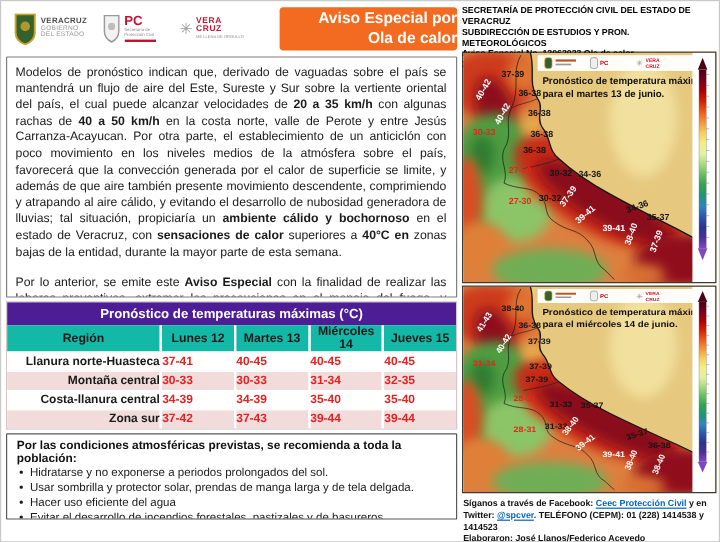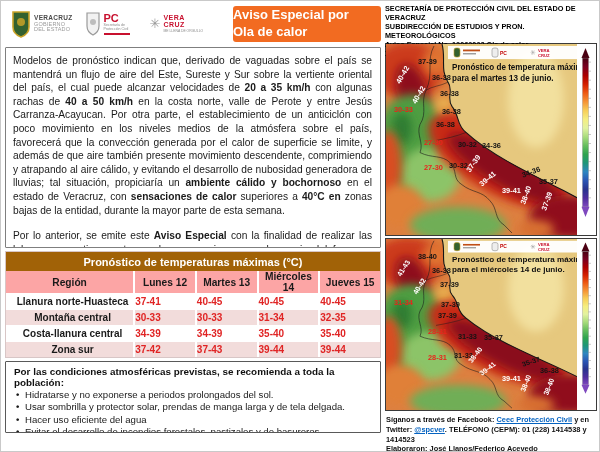--- a/index.html
+++ b/index.html
@@ -15,32 +15,32 @@
   .gov-name { font-size:6.5px; font-weight:bold; color:#4a4a4a; letter-spacing:.3px; }
   .gov-sub { font-size:5.5px; color:#9a9a9a; letter-spacing:.2px; }
   .pc-abbr { font-size:11px; font-weight:bold; color:#c8102e; line-height:1; display:block; }
   .pc-name { font-size:3.6px; color:#8a8a8a; line-height:1.1; display:block; width:34px; }
   .pc-bar { width:26px; height:2px; background:#c8102e; margin-top:1px; }
   .brand-star { font-size:13px; color:#9a9a9a; line-height:1; }
   .brand-words { line-height:.95; }
   .brand-w { font-size:7px; font-weight:bold; color:#c8102e; letter-spacing:.5px; display:block; }
   .brand-tag { font-size:3.4px; color:#8a8a8a; margin-top:1px; }
   .banner { width:148px; height:36px; background:#f26b21; border-radius:3px; color:#fff; font-weight:bold;
-            font-size:13px; line-height:1.3; display:flex; flex-direction:column; align-items:flex-start; justify-content:center; }
+            font-size:13px; line-height:1.3; display:flex; flex-direction:column; align-items:flex-end; justify-content:center;padding-left:24px; }
 
   .para-box { border:1.5px solid #7f7f7f; border-radius:1px; height:201px; padding:6px 8px 4px 7px;
               font-size:10.2px; line-height:13.6px; color:#1a1a1a; text-align:justify; overflow:hidden; margin-bottom:3px;}
   .para-box p { margin-bottom:12px; }
 
   table.fc { width:100%; border-collapse:separate; border-spacing:0; border:1px solid #d8c6c6; margin-bottom:3px; }
-  .t-title th { background:#a16207; color:#fff; font-size:11px; font-weight:bold; height:19px; text-align:center; }
-  .head-row th { background:#fca5a5; color:#1a1a1a; font-size:10.2px; font-weight:bold; height:21px; text-align:center; border-left:2px solid #fff; }
+  .t-title th { background:#4c1d95; color:#fff; font-size:11px; font-weight:bold; height:19px; text-align:center; }
+  .head-row th { background:#14b8a6; color:#1a1a1a; font-size:10.2px; font-weight:bold; height:21px; text-align:center; border-left:2px solid #fff; }
   .head-row th:first-child { border-left:none; }
   tbody td { height:16px; font-size:10px; font-weight:bold; border-left:2px solid #fff; border-top:1px solid #fff; }
-  tbody td:first-child { border-left:none; text-align:center; padding-left:6px; color:#1a1a1a; }
+  tbody td:first-child { border-left:none; text-align:right; padding-left:6px; color:#1a1a1a; }
   tbody td.val { color:#e02424; }
   tbody tr:nth-child(odd) { background:#fff; }
   tbody tr:nth-child(even){ background:#f2dcdb; }
   col.c-region { width:34%; } col.c-day { width:16.5%; }
 
   .reco-box { border:1.5px solid #595959; border-radius:1px; padding:4px 8px 3px 8px; height:72px; overflow:hidden; }
   .reco-title { font-size:9.9px; font-weight:bold; color:#111; margin-bottom:1px; }
   .reco-box ul { list-style:none; }
   .reco-box li { font-size:9.6px; line-height:12.4px; color:#1a1a1a; padding-left:11px; position:relative; }
   .reco-box li::before { content:"•"; position:absolute; left:2px; top:0; font-weight:bold; }

